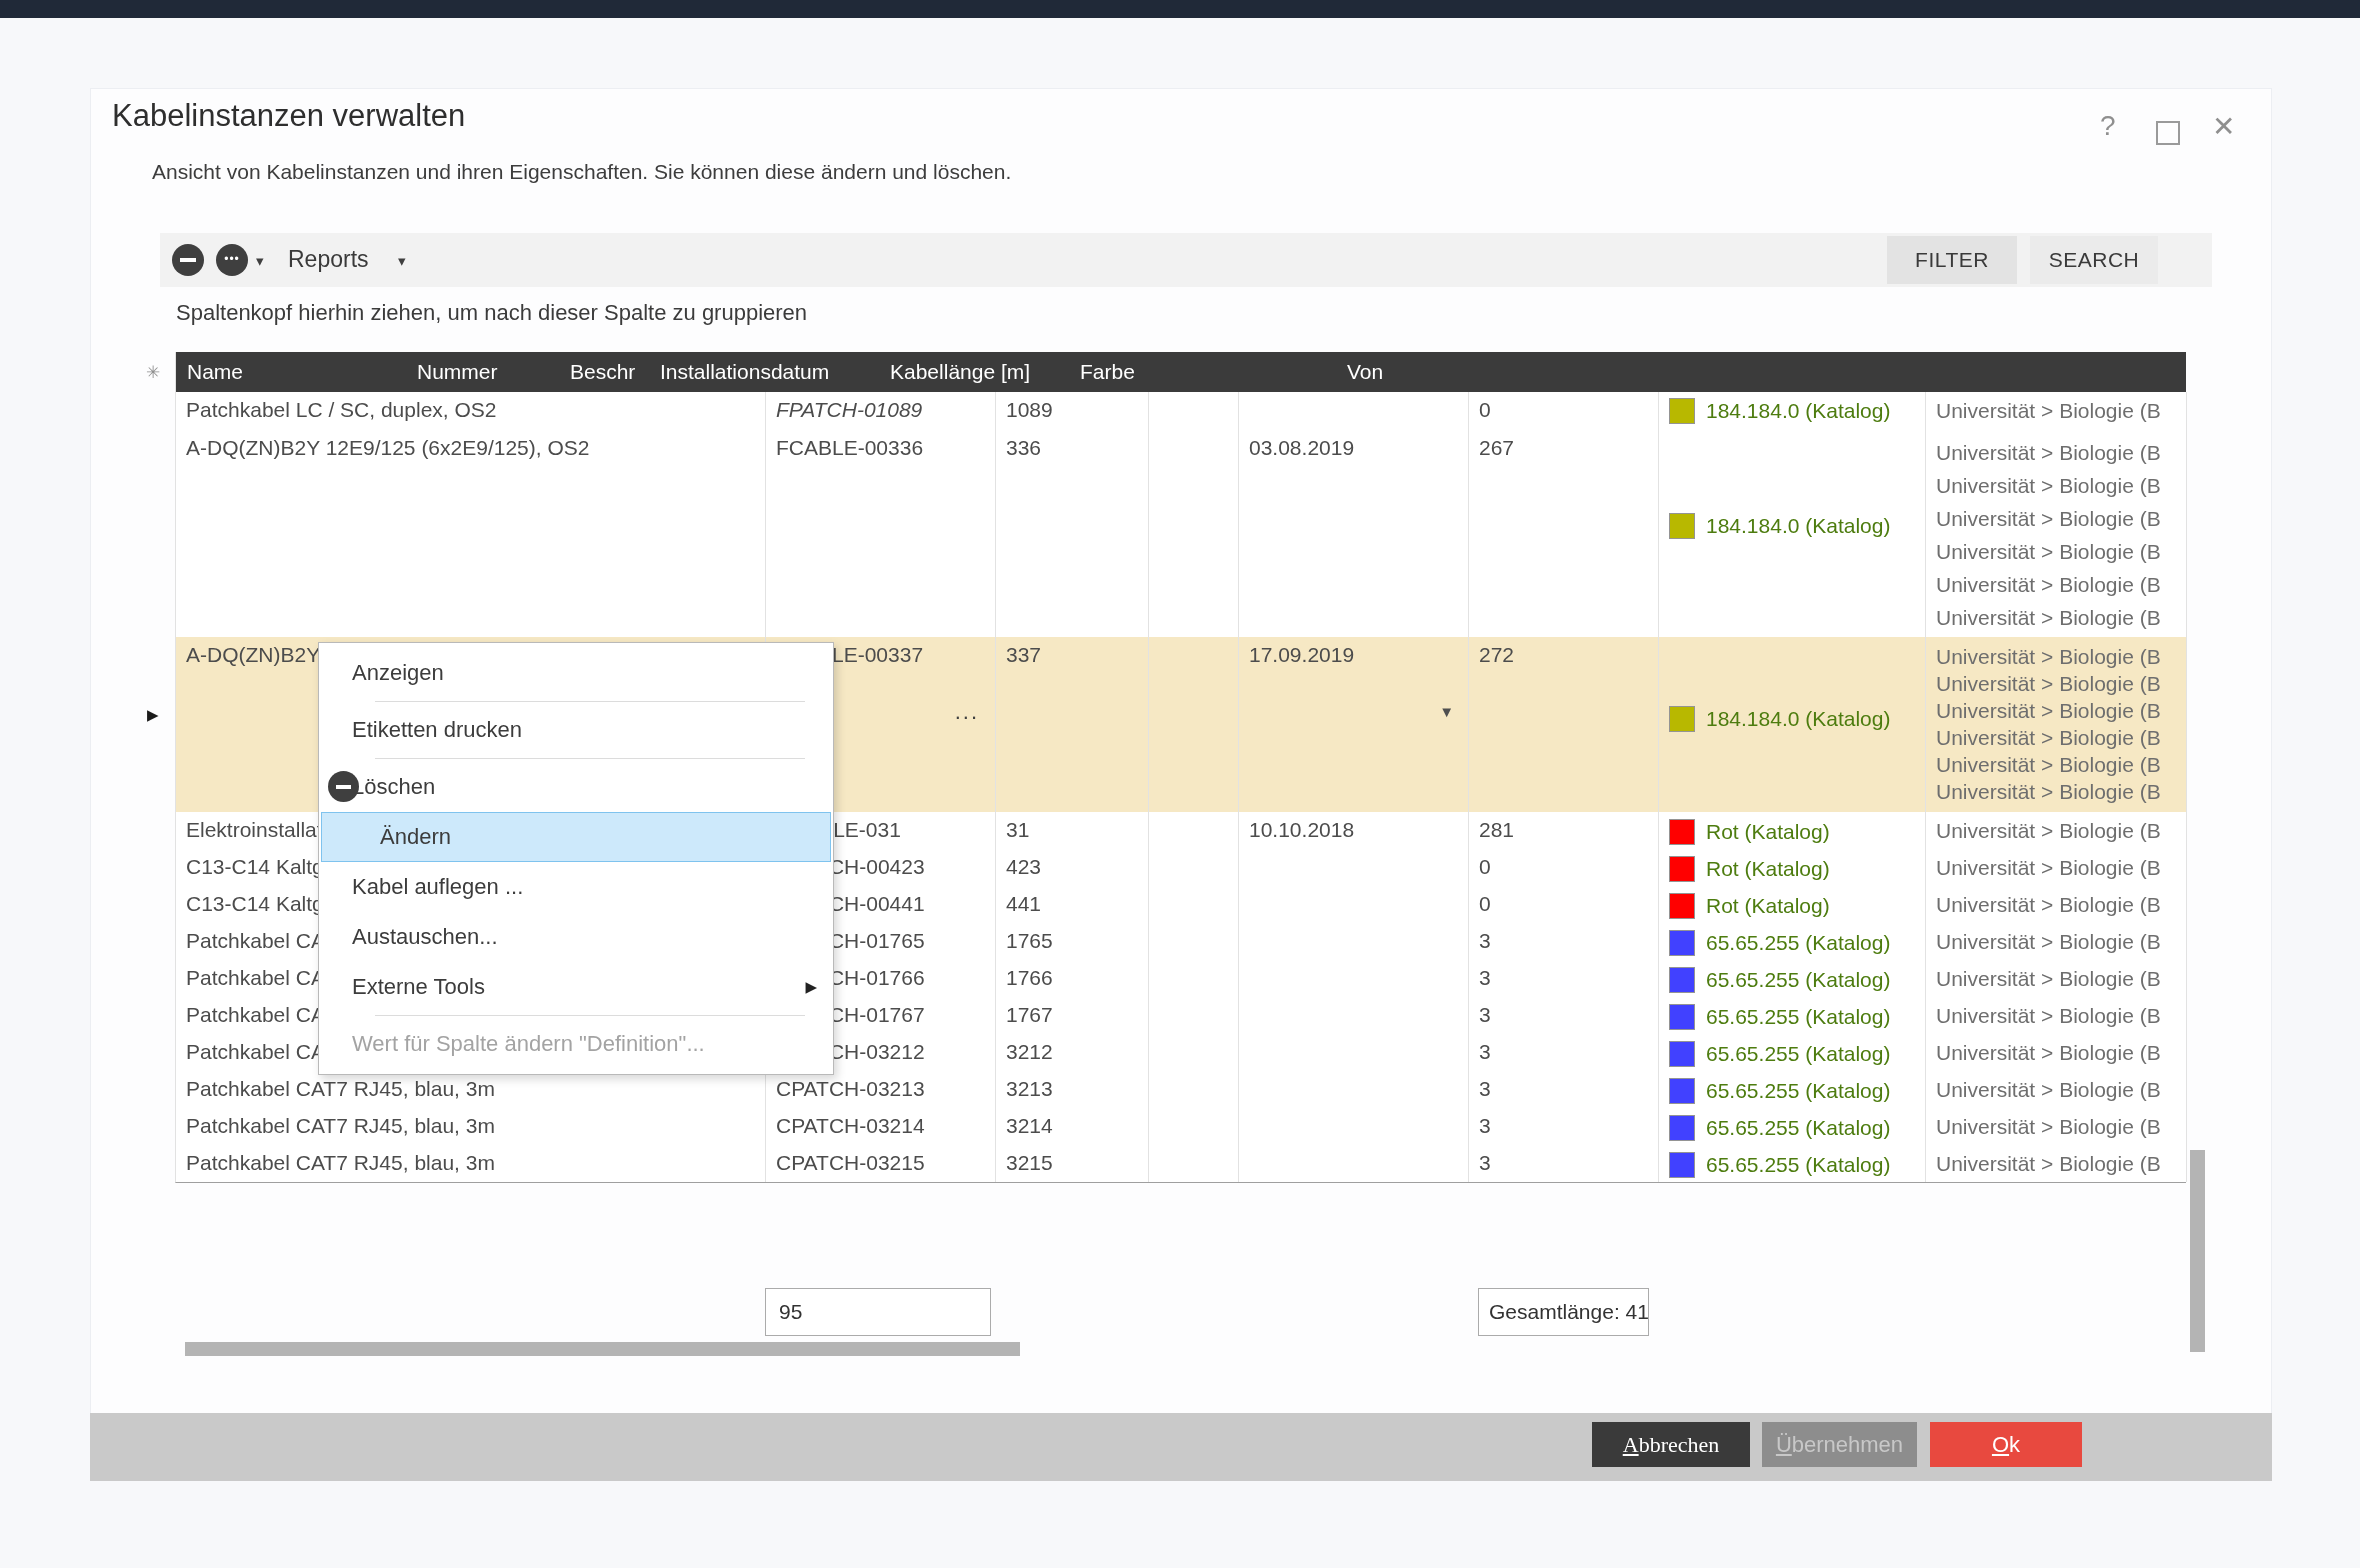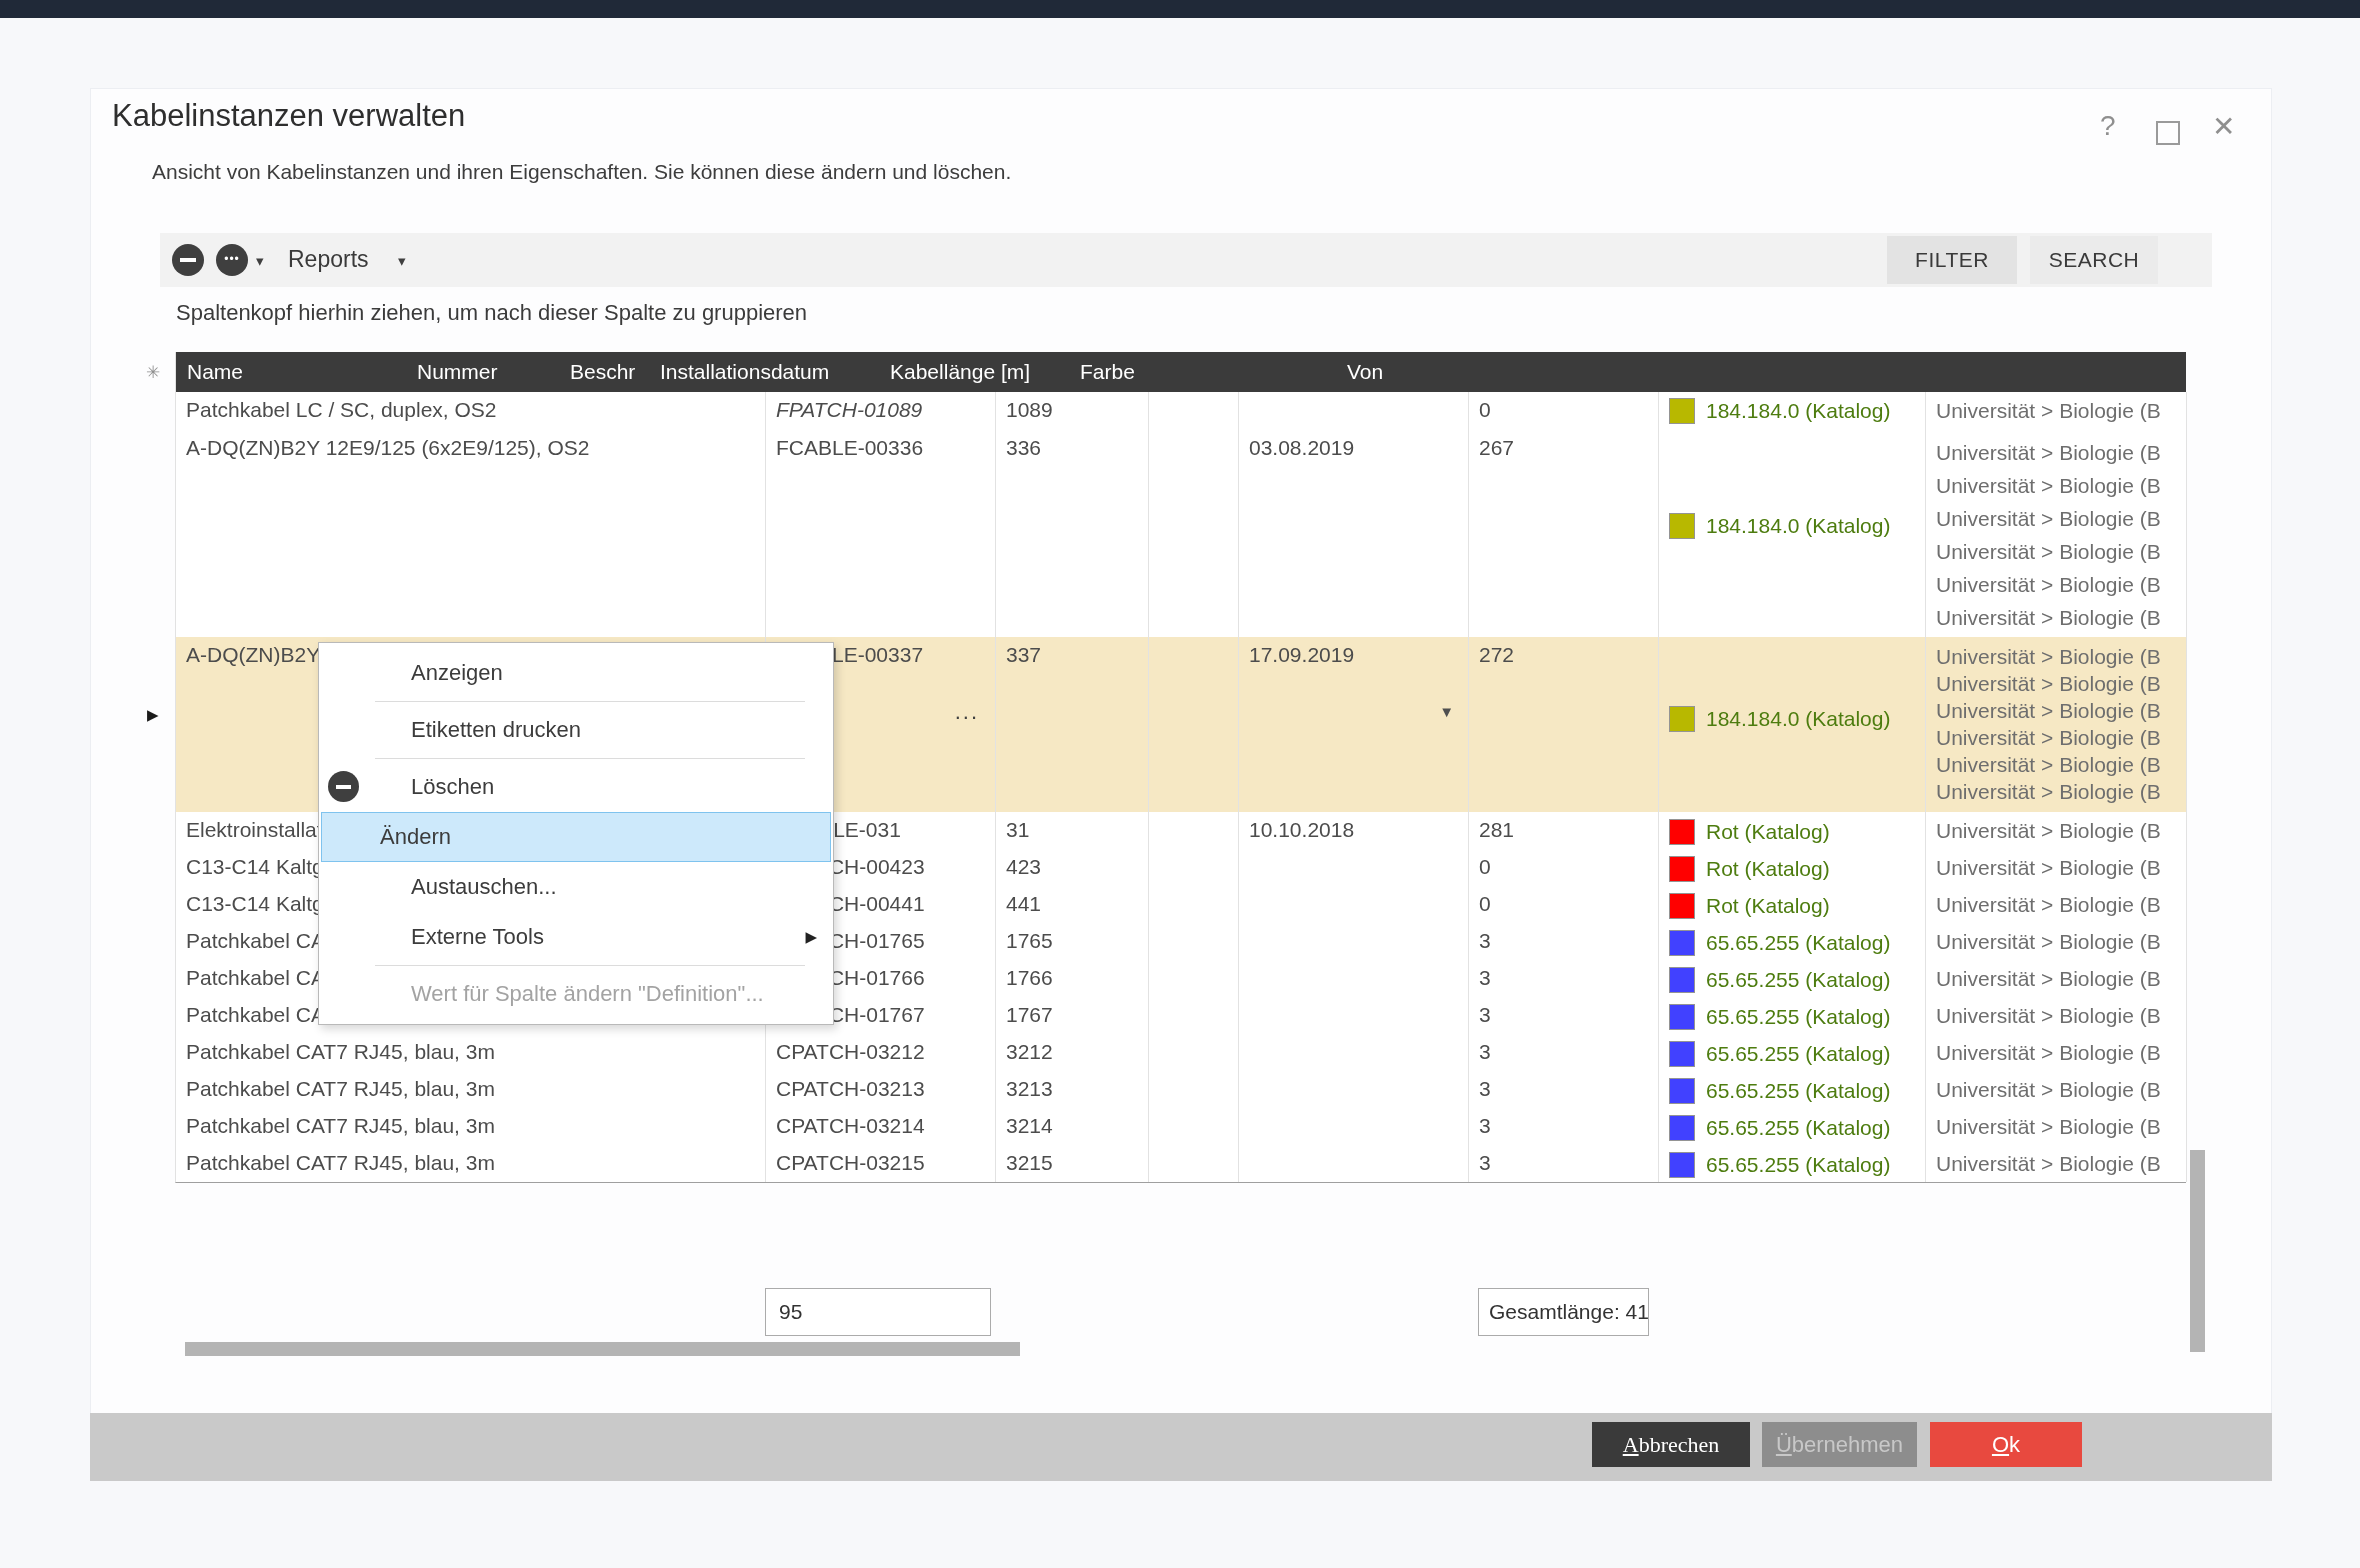--- a/index.html
+++ b/index.html
@@ -45,21 +45,21 @@
   .cell{position:relative;box-sizing:border-box;flex:none;padding:6px 0 0 10px;border-right:1px solid #e2e2e2;font-size:21px;color:#4c4c4c;overflow:hidden;white-space:nowrap;}
   .vline{color:#6e6e6e;}
   .fw{position:absolute;left:10px;display:flex;align-items:center;gap:11px;white-space:nowrap;}
   .swatch{width:24px;height:24px;border:1px solid #949494;flex:none;}
   .flabel{font-size:21px;color:#4d7c0f;}
   .ellipsis-btn{position:absolute;right:16px;top:62px;color:#3f3f3f;font-size:22px;letter-spacing:2px;}
   .dd-btn{position:absolute;right:14px;top:66px;color:#4f4f4f;font-size:15px;}
 
   
   .menu{left:318px;top:642px;width:516px;background:#fff;border:1px solid #b9b9b9;box-shadow:3px 4px 9px rgba(0,0,0,.16);padding:5px 0;z-index:20;}
-  .mitem{position:relative;display:flex;align-items:center;height:50px;padding-left:92px;font-size:22px;color:#3c3c3c;box-sizing:border-box;}
+  .mitem{position:relative;display:flex;align-items:center;height:50px;padding-left:33px;font-size:22px;color:#3c3c3c;box-sizing:border-box;}
   .mitem.hl{background:#cde9fb;border:1px solid #7fc3ee;margin:0 2px;padding-left:58px;}
   .mitem.dis{color:#a3a3a3;}
   .msep{height:1px;background:#dcdcdc;margin:3px 28px 3px 56px;}
   .micon{position:absolute;left:9px;top:9px;width:31px;height:31px;border-radius:50%;background:#3f3f3f;display:flex;align-items:center;justify-content:center;}
   .micon .bar{width:15px;height:4px;background:#fff;}
   .marrow{position:absolute;right:16px;font-size:15px;color:#222;}
 
   
   .count-box{left:765px;top:1288px;width:226px;height:48px;border:1px solid #ababab;background:#fff;font-size:21px;color:#333;padding:11px 0 0 13px;}
   .total-box{left:1478px;top:1288px;width:171px;height:48px;border:1px solid #ababab;background:#fff;font-size:21px;color:#333;padding:11px 0 0 10px;white-space:nowrap;overflow:hidden;}
@@ -366,20 +366,23 @@
     <div class="mitem">
       <span class="micon">
         <span class="bar"></span>
       </span>
       <span>Löschen</span>
     </div>
     <div class="mitem hl">
       <span>Ändern</span>
     </div>
     <div class="mitem">
+      <span>Kabel auflegen ...</span>
+    </div>
+    <div class="mitem">
       <span>Austauschen...</span>
     </div>
     <div class="mitem">
       <span>Externe Tools</span>
       <span class="marrow">▶</span>
     </div>
     <div class="msep"></div>
     <div class="mitem dis">
       <span>Wert für Spalte ändern "Definition"...</span>
     </div>

